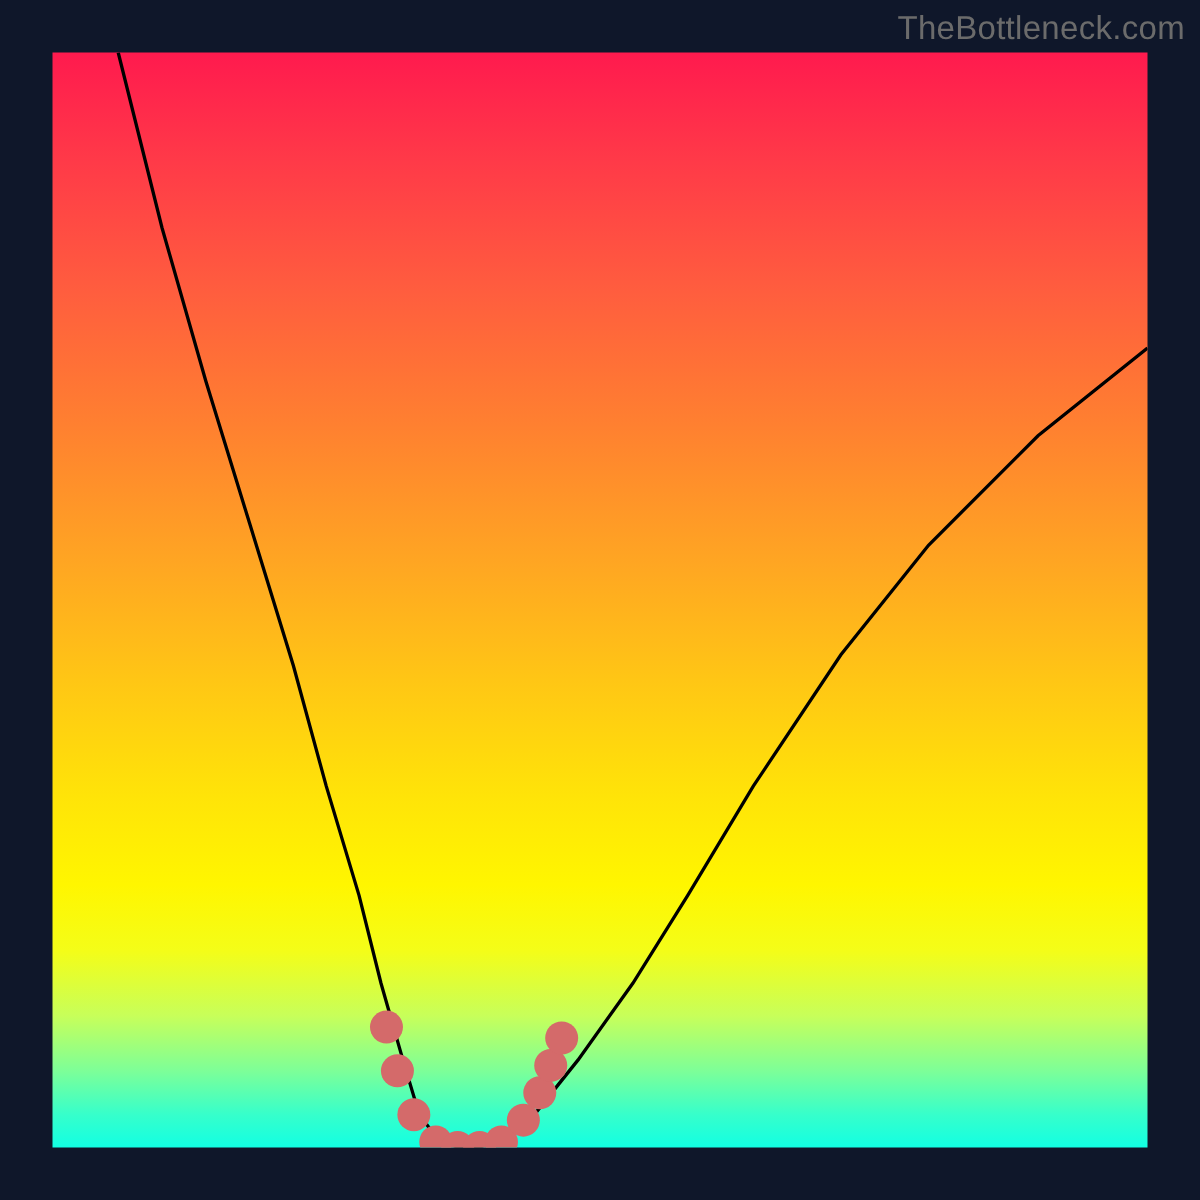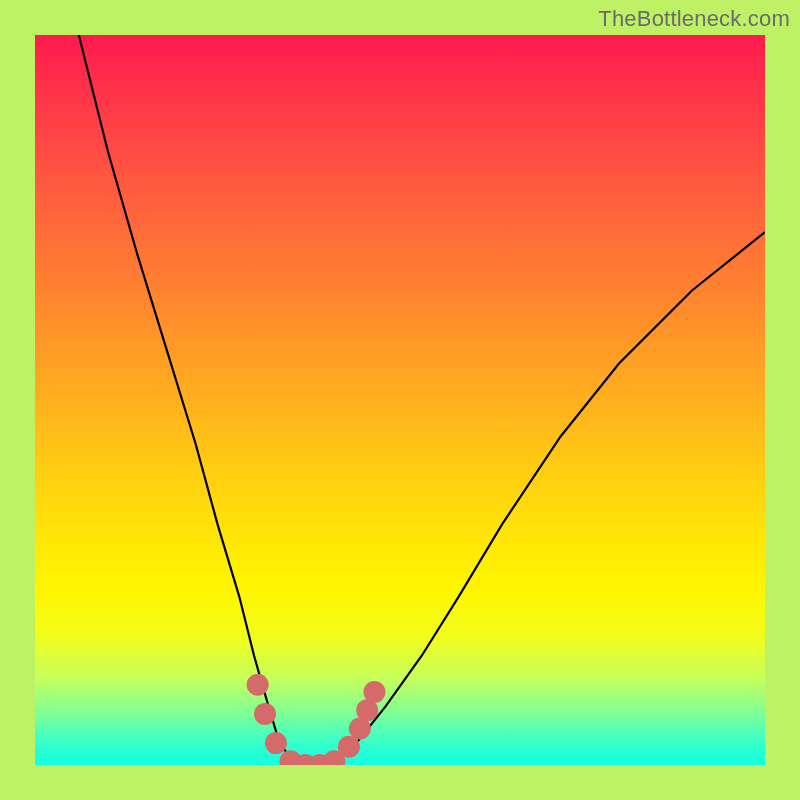--- a/index.html
+++ b/index.html
@@ -10,21 +10,21 @@
     overflow: hidden;
     background: #000;
     font-family: Arial, Helvetica, sans-serif;
   }
   .frame {
     position: absolute;
     left: 0;
     top: 0;
     width: 800px;
     height: 800px;
-    background: #bef264;
+    background: #0f172a;
   }
   .plot {
     position: absolute;
     left: 35px;
     top: 35px;
     width: 730px;
     height: 730px;
     background: linear-gradient(to bottom,
       #ff1a4e 0%,
       #ff3a48 10%,

